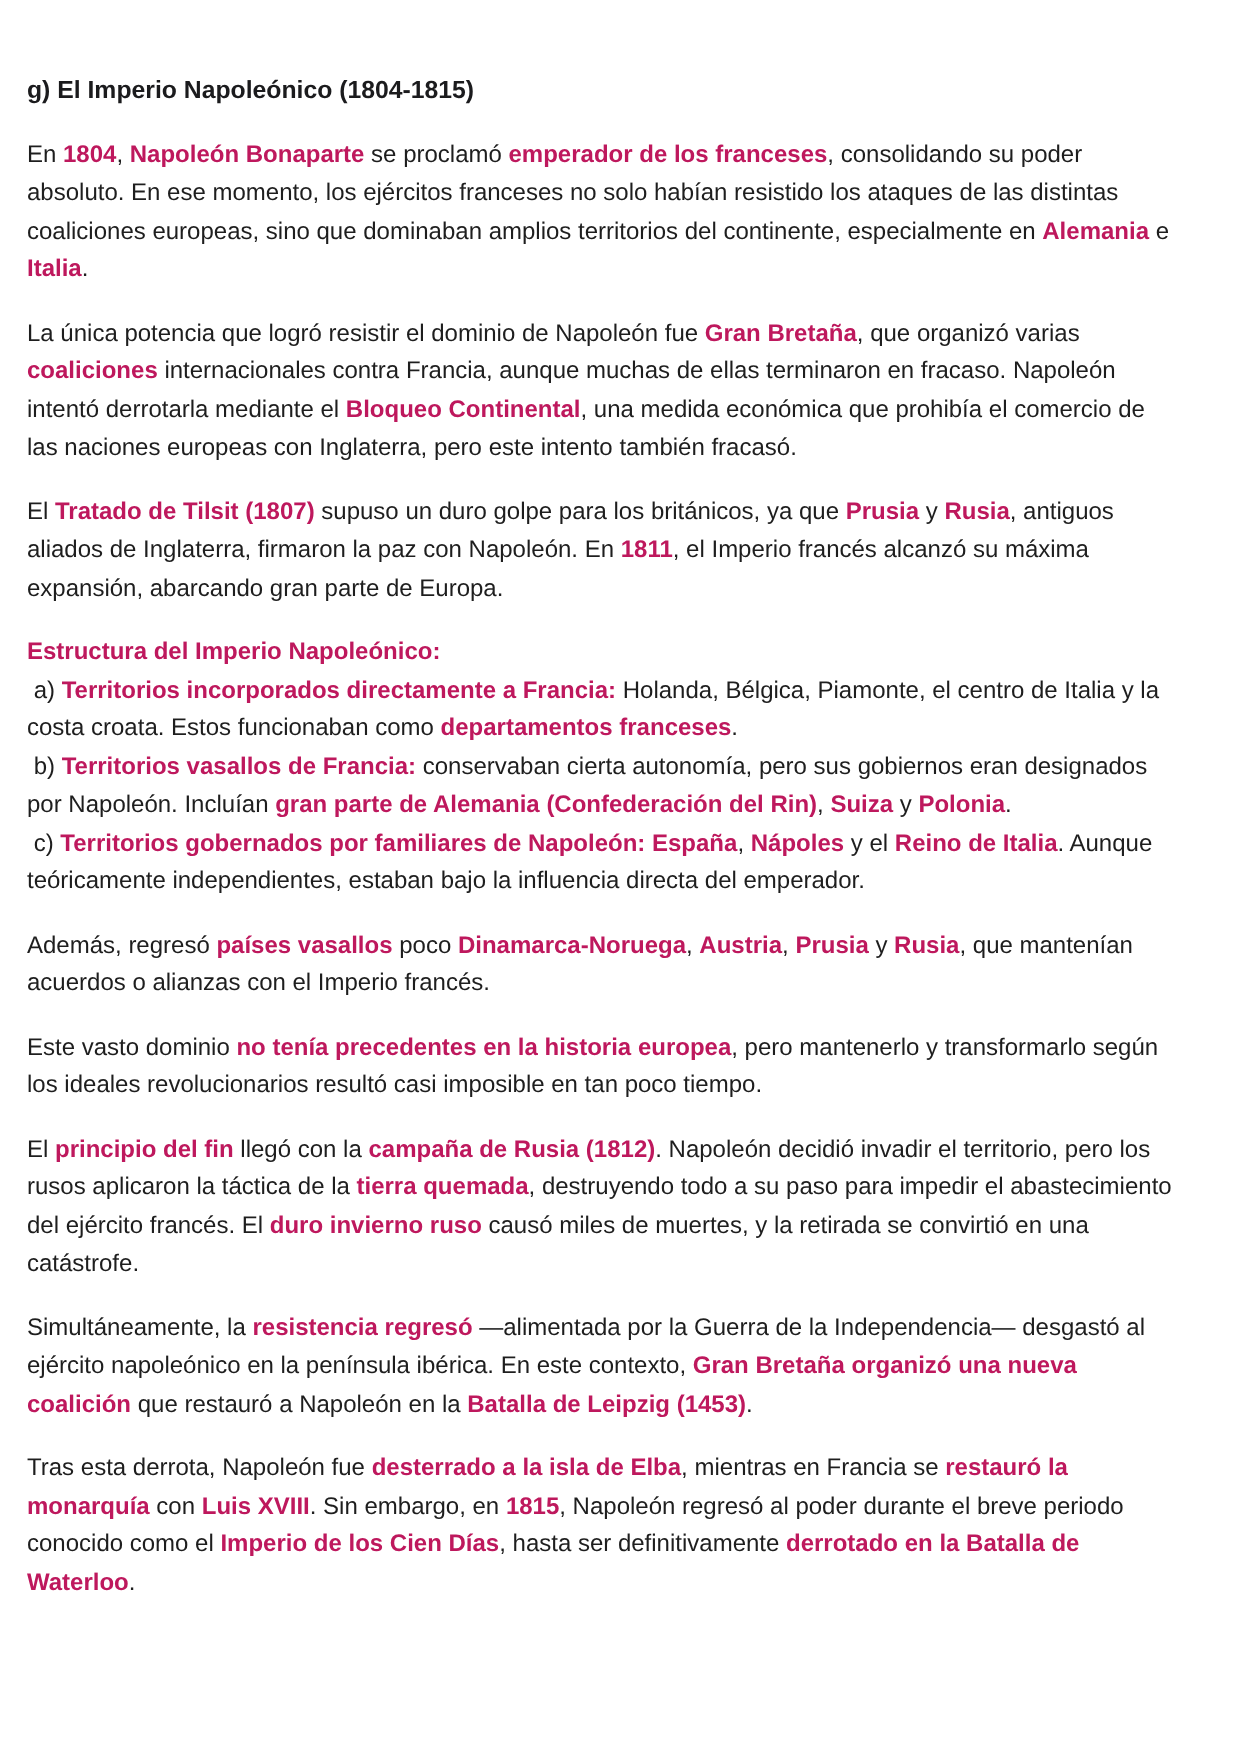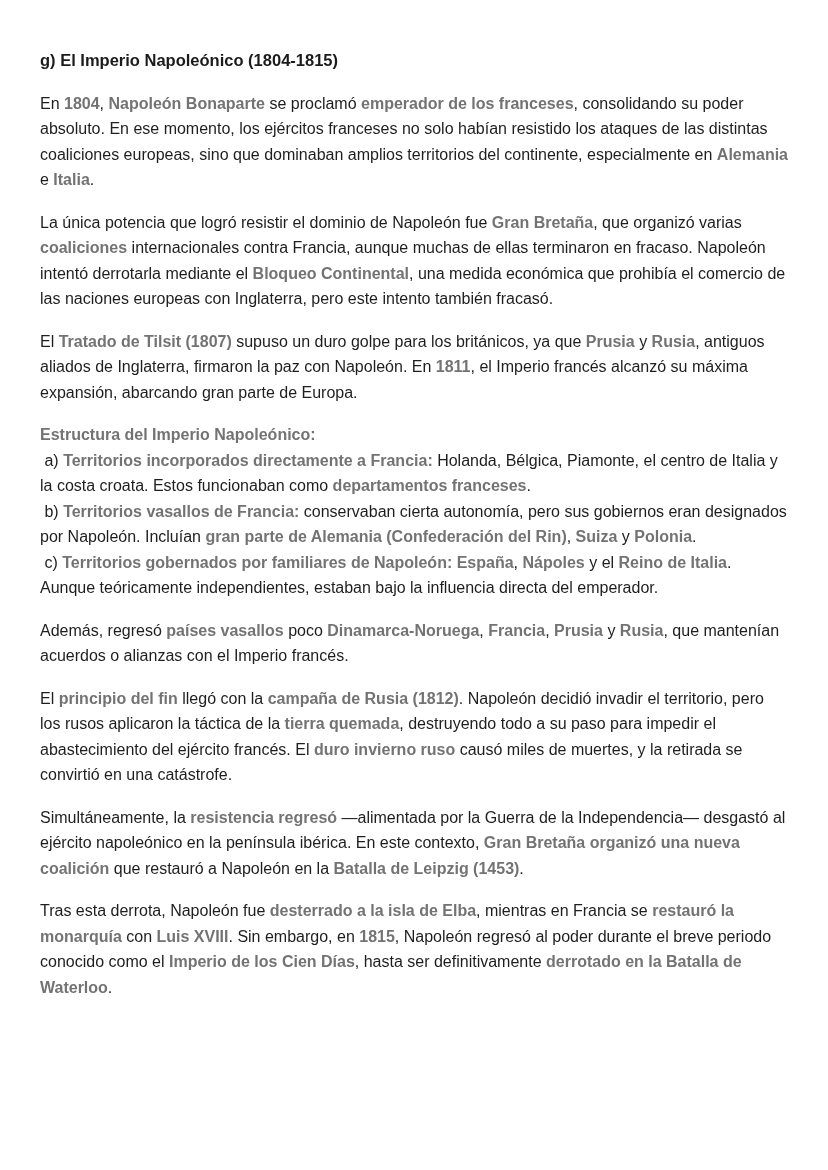--- a/index.html
+++ b/index.html
@@ -11,50 +11,51 @@
     width: 828px;
     height: 1170px;
     overflow: hidden;
     font-family: "Liberation Sans", sans-serif;
     color: #1e1e1e;
   }
   .page {
     box-sizing: border-box;
     width: 828px;
     height: 1170px;
-    padding: 48px 40px 0 40px;
+    padding: 48px 40px 0 18px;
     background: #ffffff;
   }
   .heading {
     font-size: 16.5px;
     font-weight: 700;
     line-height: 25.5px;
     margin: 0 0 17px 0;
     color: #1b1b1d;
   }
   .para {
     font-size: 16px;
     line-height: 25.5px;
     margin: 0 0 17px 0;
     white-space: pre-wrap;
     color: #1e1e1e;
   }
   .para strong {
     font-weight: 700;
-    color: #737373;
+    color: #be185d;
   }
 </style>
 </head>
 <body>
 
 <main class="page">
   <h1 class="heading">g) El Imperio Napoleónico (1804-1815)</h1>
   <section id="doc-body">
       <p class="para"><span>En </span><strong>1804</strong><span>, </span><strong>Napoleón Bonaparte</strong><span> se proclamó </span><strong>emperador de los franceses</strong><span>, consolidando su poder absoluto. En ese momento, los ejércitos franceses no solo habían resistido los ataques de las distintas coaliciones europeas, sino que dominaban amplios territorios del continente, especialmente en </span><strong>Alemania</strong><span> e </span><strong>Italia</strong><span>.</span></p>
       <p class="para"><span>La única potencia que logró resistir el dominio de Napoleón fue </span><strong>Gran Bretaña</strong><span>, que organizó varias </span><strong>coaliciones</strong><span> internacionales contra Francia, aunque muchas de ellas terminaron en fracaso. Napoleón intentó derrotarla mediante el </span><strong>Bloqueo Continental</strong><span>, una medida económica que prohibía el comercio de las naciones europeas con Inglaterra, pero este intento también fracasó.</span></p>
       <p class="para"><span>El </span><strong>Tratado de Tilsit (1807)</strong><span> supuso un duro golpe para los británicos, ya que </span><strong>Prusia</strong><span> y </span><strong>Rusia</strong><span>, antiguos aliados de Inglaterra, firmaron la paz con Napoleón. En </span><strong>1811</strong><span>, el Imperio francés alcanzó su máxima expansión, abarcando gran parte de Europa.</span></p>
       <p class="para"><strong>Estructura del Imperio Napoleónico:</strong><br><span> a) </span><strong>Territorios incorporados directamente a Francia:</strong><span> Holanda, Bélgica, Piamonte, el centro de Italia y la costa croata. Estos funcionaban como </span><strong>departamentos franceses</strong><span>.</span><br><span> b) </span><strong>Territorios vasallos de Francia:</strong><span> conservaban cierta autonomía, pero sus gobiernos eran designados por Napoleón. Incluían </span><strong>gran parte de Alemania (Confederación del Rin)</strong><span>, </span><strong>Suiza</strong><span> y </span><strong>Polonia</strong><span>.</span><br><span> c) </span><strong>Territorios gobernados por familiares de Napoleón: España</strong><span>, </span><strong>Nápoles</strong><span> y el </span><strong>Reino de Italia</strong><span>. Aunque teóricamente independientes, estaban bajo la influencia directa del emperador.</span></p>
-      <p class="para"><span>Además, regresó </span><strong>países vasallos</strong><span> poco </span><strong>Dinamarca-Noruega</strong><span>, </span><strong>Francia</strong><span>, </span><strong>Prusia</strong><span> y </span><strong>Rusia</strong><span>, que mantenían acuerdos o alianzas con el Imperio francés.</span></p>
+      <p class="para"><span>Además, regresó </span><strong>países vasallos</strong><span> poco </span><strong>Dinamarca-Noruega</strong><span>, </span><strong>Austria</strong><span>, </span><strong>Prusia</strong><span> y </span><strong>Rusia</strong><span>, que mantenían acuerdos o alianzas con el Imperio francés.</span></p>
+      <p class="para"><span>Este vasto dominio </span><strong>no tenía precedentes en la historia europea</strong><span>, pero mantenerlo y transformarlo según los ideales revolucionarios resultó casi imposible en tan poco tiempo.</span></p>
       <p class="para"><span>El </span><strong>principio del fin</strong><span> llegó con la </span><strong>campaña de Rusia (1812)</strong><span>. Napoleón decidió invadir el territorio, pero los rusos aplicaron la táctica de la </span><strong>tierra quemada</strong><span>, destruyendo todo a su paso para impedir el abastecimiento del ejército francés. El </span><strong>duro invierno ruso</strong><span> causó miles de muertes, y la retirada se convirtió en una catástrofe.</span></p>
       <p class="para"><span>Simultáneamente, la </span><strong>resistencia regresó</strong><span> —alimentada por la Guerra de la Independencia— desgastó al ejército napoleónico en la península ibérica. En este contexto, </span><strong>Gran Bretaña organizó una nueva coalición</strong><span> que restauró a Napoleón en la </span><strong>Batalla de Leipzig (1453)</strong><span>.</span></p>
       <p class="para"><span>Tras esta derrota, Napoleón fue </span><strong>desterrado a la isla de Elba</strong><span>, mientras en Francia se </span><strong>restauró la monarquía</strong><span> con </span><strong>Luis XVIII</strong><span>. Sin embargo, en </span><strong>1815</strong><span>, Napoleón regresó al poder durante el breve periodo conocido como el </span><strong>Imperio de los Cien Días</strong><span>, hasta ser definitivamente </span><strong>derrotado en la Batalla de Waterloo</strong><span>.</span></p>
     </section>
 </main>
 
 </body></html>

